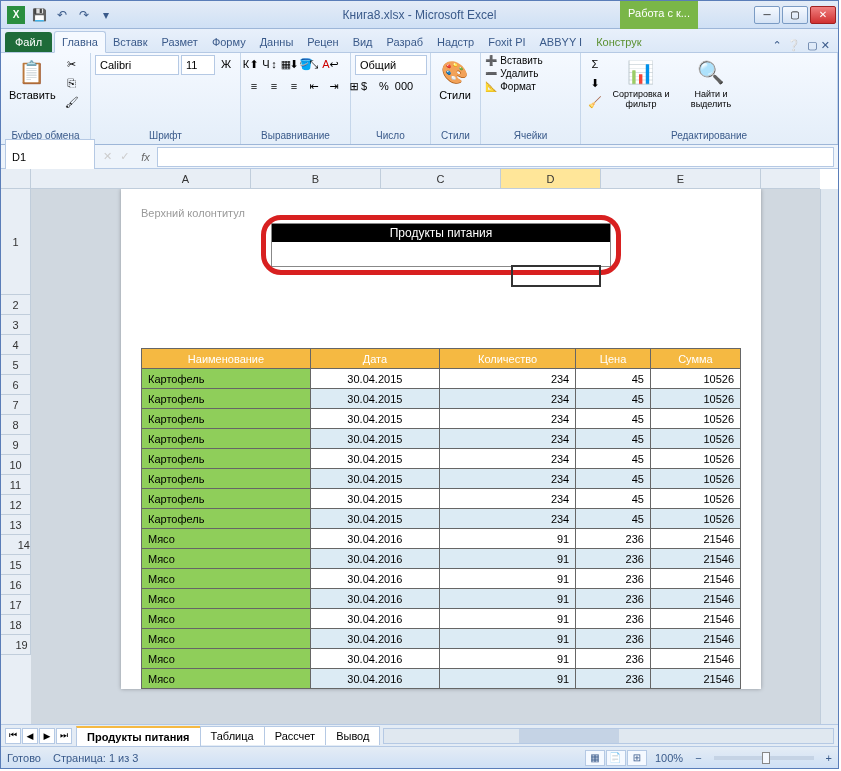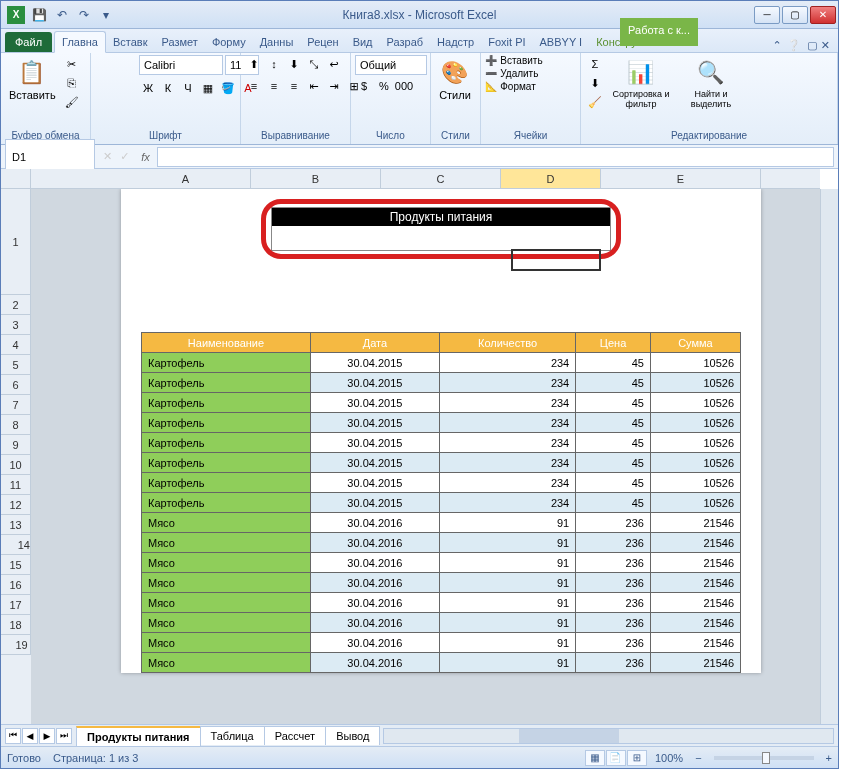--- a/index.html
+++ b/index.html
@@ -8,21 +8,21 @@
 
 .window { border: 1px solid #5a7db8; width: 839px; height: 769px; position: relative; background: #fff; }
 .titlebar { height: 28px; background: linear-gradient(#e4ecf7, #cfe0f5); display: flex; align-items: center; border-bottom: 1px solid #9db6d8; position: relative; }
 .titlebar .excel-icon { width: 18px; height: 18px; margin: 0 6px; background: #2a8e3f; display:flex; align-items:center; justify-content:center; color:#fff; font-size:10px; font-weight:bold; }
 .qat { display: flex; gap: 4px; }
 .qat-btn { width: 18px; height: 18px; display:flex; align-items:center; justify-content:center; font-size:12px; color:#3a5a8a; cursor:pointer; }
 .title-text { position:absolute; left:0; right:0; text-align:center; font-size:12px; color:#3a5a8a; pointer-events:none; }
 .win-controls { margin-left:auto; display:flex; gap:2px; padding-right:2px; }
 .win-btn { width: 26px; height: 18px; border:1px solid #7a9bc4; background:linear-gradient(#f5f9ff,#d5e3f5); border-radius:2px; display:flex; align-items:center; justify-content:center; font-size:10px; cursor:pointer; }
 .win-btn.close { background:linear-gradient(#f08080,#d03030); color:#fff; border-color:#a02020; }
-.context-tab { position:absolute; right:140px; top:17px; height:28px; background:#7ab648; color:#fff; font-size:11px; padding:6px 8px 0;margin-left:19px; }
+.context-tab { position:absolute; right:140px; top:0; height:28px; background:#7ab648; color:#fff; font-size:11px; padding:6px 8px 0;margin-left:19px; }
 
 
 .ribbon-tabs { height: 24px; background:linear-gradient(#e8f0fb,#dce8f7); display:flex; align-items:flex-end; border-bottom:1px solid #b5c9e4; padding-left:4px; font-size:11px; }
 .file-tab { background:#1e6b39; color:#fff; padding:4px 10px; border-radius:3px 3px 0 0; margin-right:2px; cursor:pointer; }
 .ribbon-tab { padding:4px 7px; color:#3a5a8a; cursor:pointer; }
 .ribbon-tab.active { background:#f5f9ff; border:1px solid #b5c9e4; border-bottom:1px solid #f5f9ff; margin-bottom:-1px; border-radius:3px 3px 0 0; }
 .ribbon-tab.construct { color:#5a9030; }
 .ribbon-help { margin-left:auto; display:flex; gap:6px; padding-right:8px; color:#3a5a8a; }
 
 
@@ -144,21 +144,21 @@
         </div>
         <div class="small-btns">
           <div class="small-btn">✂</div>
           <div class="small-btn">⎘</div>
           <div class="small-btn">🖌</div>
         </div>
       </div>
       <div class="group-label">Буфер обмена</div>
     </div>
     <div class="ribbon-group" style="width:150px;">
-      <div class="group-body" style="flex-direction:column;margin-left:44px;">
+      <div class="group-body" style="flex-direction:row;">
         <div class="font-row">
           <div class="combo" style="width:84px;">Calibri</div>
           <div class="combo" style="width:34px;">11</div>
         </div>
         <div class="font-row">
           <div class="mini-btn">Ж</div>
           <div class="mini-btn">К</div>
           <div class="mini-btn">Ч</div>
           <div class="mini-btn">▦</div>
           <div class="mini-btn">🪣</div>
@@ -272,20 +272,21 @@
         <div class="row-gutter-item" style="height: 20px; line-height: 20px; text-align: right;">14</div>
         <div class="row-gutter-item" style="height: 20px; line-height: 20px;">15</div>
         <div class="row-gutter-item" style="height: 20px; line-height: 20px;">16</div>
         <div class="row-gutter-item" style="height: 20px; line-height: 20px;">17</div>
         <div class="row-gutter-item" style="height: 20px; line-height: 20px;">18</div>
         <div class="row-gutter-item" style="height: 20px; line-height: 20px; padding-left: 12px;">19</div>
       </div>
 
     <div class="page-view">
       <div class="page">
+        <div class="header-label">Верхний колонтитул</div>
         <div class="header-box">
           <div class="red-ring"></div>
           <div class="header-inner">
             <div class="header-black">Продукты питания</div>
           </div>
           <div class="cell-selection" style="left:240px; top:42px; width:90px; height:22px;"></div>
         </div>
         <div style="height:22px;"></div>
         <table class="data-table">
           <thead>

